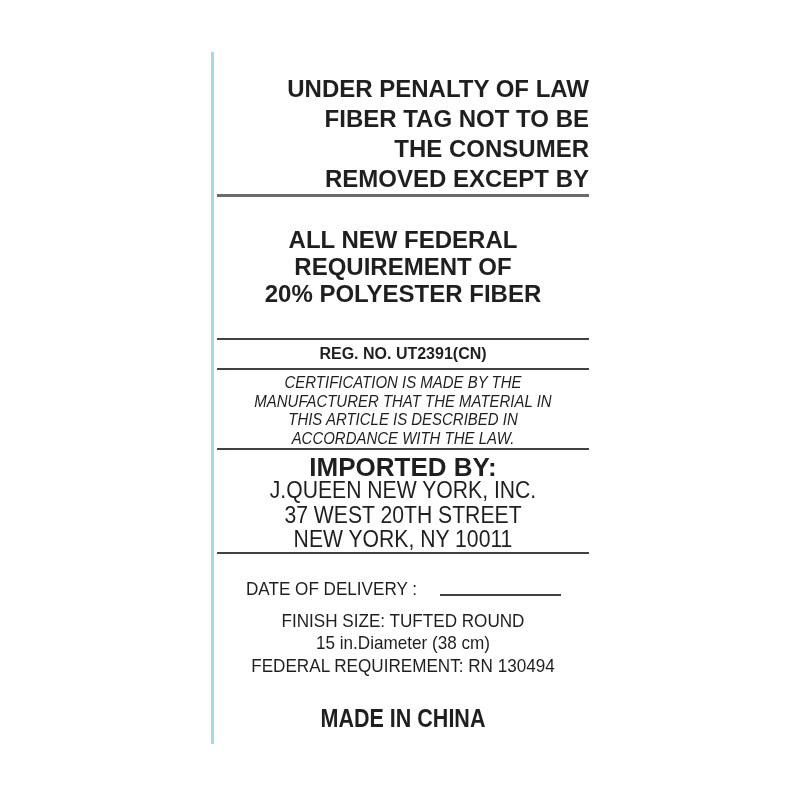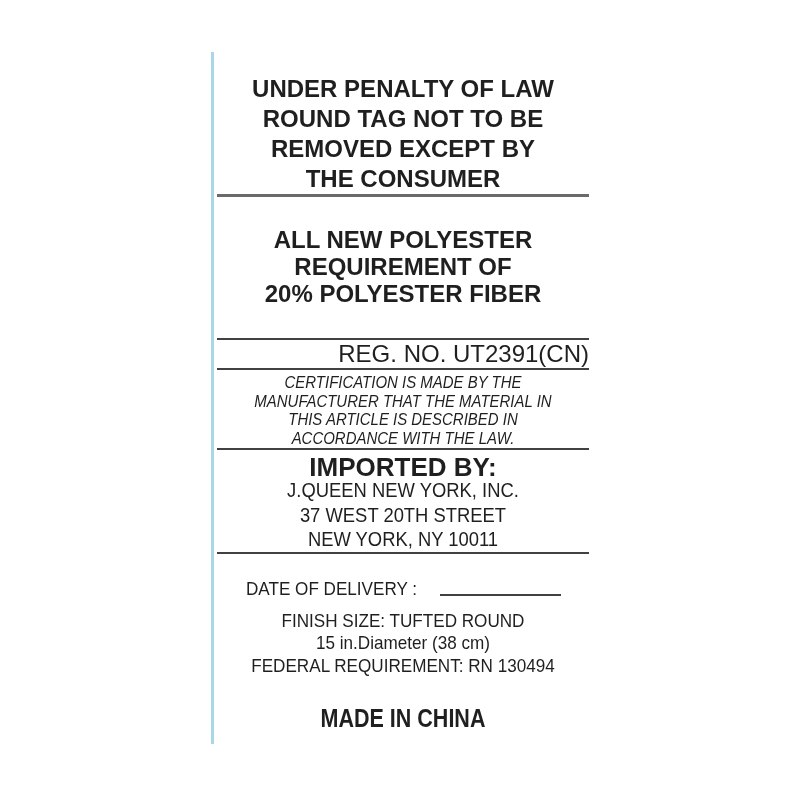--- a/index.html
+++ b/index.html
@@ -21,29 +21,29 @@
   .edge{
     position:absolute;left:0;top:0;width:3px;height:692px;
     background:var(--edge-line);
   }
   .content{
     position:absolute;left:6px;top:0;width:372px;
     text-align:center;
   }
   .rule{border:0;margin:0;width:100%;height:3px;background:var(--rule-gray);}
   .rule.dark{height:2px;background:var(--rule-dark);}
-  .warning{margin-top:22px;font-weight:bold;font-size:24px;line-height:30px;}
+  .warning{margin-top:22px;font-weight:bold;font-size:24px;line-height:30px;text-align:right;}
   .warning div{white-space:nowrap;}
   .material{margin-top:29px;margin-bottom:31px;font-weight:bold;font-size:24px;line-height:27px;}
   .material div{white-space:nowrap;}
-  .regno{font-weight:normal;font-size:24px;line-height:28px;white-space:nowrap;text-align:right;}
+  .regno{font-weight:bold;font-size:16px;line-height:28px;white-space:nowrap;}
   .cert{margin-top:4px;font-size:17px;line-height:18.5px;font-style:italic;}
   .cert div{white-space:nowrap;transform:scaleX(0.88);transform-origin:50% 50%;}
   .imported{margin-top:7px;font-weight:bold;font-size:26px;line-height:21px;}
-  .addr{font-size:20px;line-height:24.5px;}
+  .addr{font-size:23px;line-height:24.5px;}
   .addr div{white-space:nowrap;transform:scaleX(0.92);transform-origin:50% 50%;}
   .delivery{
     margin-top:24px;display:flex;align-items:flex-end;
     padding:0 28px 0 29px;height:21px;
   }
   .delivery .lbl{font-size:19px;line-height:21px;white-space:nowrap;
     transform:scaleX(0.9);transform-origin:0 50%;}
   .delivery .dline{flex:1;border-bottom:2px solid var(--rule-dark);
     margin-bottom:3px;margin-left:4px;}
   .finish{margin-top:11px;font-size:19px;line-height:21px;}
@@ -55,29 +55,29 @@
 </style>
 </head>
 <body>
 
 <div class="label">
   <div class="edge"></div>
   <div class="content">
 
     <div class="warning">
       <div>UNDER PENALTY OF LAW</div>
-      <div>ROUND TAG NOT TO BE</div>
+      <div>FIBER TAG NOT TO BE</div>
+      <div>THE CONSUMER</div>
       <div>REMOVED EXCEPT BY</div>
-      <div>THE CONSUMER</div>
     </div>
 
     <hr class="rule">
 
     <div class="material">
-      <div>ALL NEW POLYESTER</div>
+      <div>ALL NEW FEDERAL</div>
       <div>REQUIREMENT OF</div>
       <div>20% POLYESTER FIBER</div>
     </div>
 
     <hr class="rule dark">
 
     <div class="regno">REG. NO. UT2391(CN)</div>
 
     <hr class="rule dark">
 

